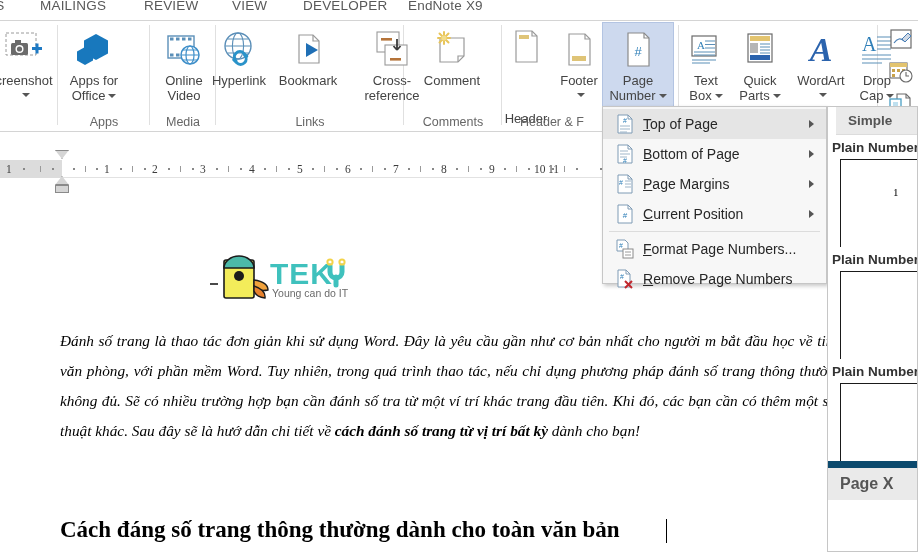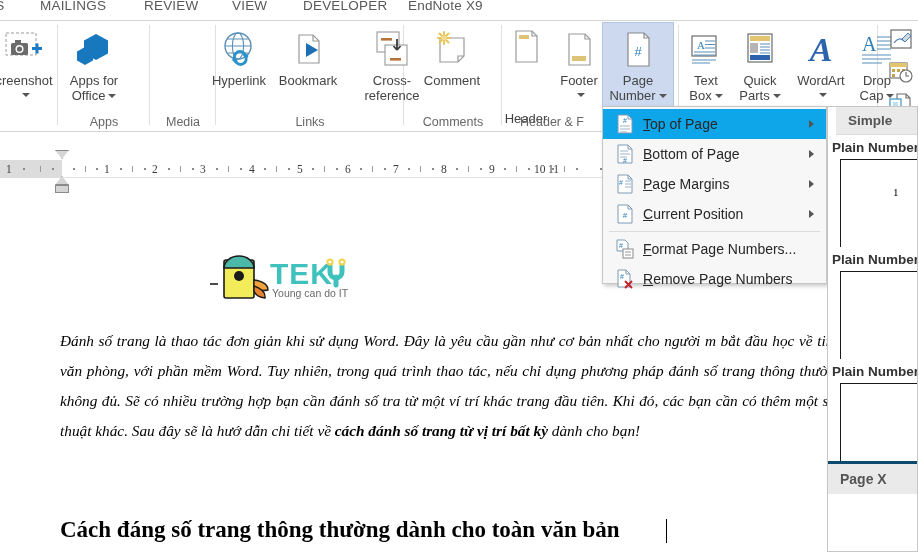--- a/index.html
+++ b/index.html
@@ -98,21 +98,21 @@
   .menu {
     position:absolute; left:602px; top:106px; width:225px; height:178px;
     background:#f7f7f7; border:1px solid #c6c6c6;
     box-shadow:2px 2px 4px rgba(0,0,0,.22);
     padding:2px 0;
   }
   .mitem {
     position:relative; height:30px; display:flex; align-items:center;
     font-size:14px; color:#262626; padding-left:8px;
   }
-  .mitem.hl { background:#0ea5e9; }
+  .mitem.hl { background:#e5e5e5; }
   .mitem .mico { width:28px; display:flex; align-items:center; justify-content:center; }
   .mitem .mtxt { margin-left:4px; }
   .mitem .mtxt u { text-decoration:underline; }
   .marrow {
     position:absolute; right:12px; top:11px; width:0; height:0;
     border-top:4px solid transparent; border-bottom:4px solid transparent;
     border-left:5px solid #555;
   }
   .msep { height:1px; margin:2px 6px; background:#dcdcdc; }
 
@@ -127,22 +127,22 @@
   }
   .g-lbl { color:#333; font-weight:bold; font-size:13.5px; padding:5px 0 4px 4px; white-space:nowrap; }
   .g-prev {
     position:relative; margin:0 0 0 12px; width:100px; height:88px;
     background:#fff; border-top:1.5px solid #1a1a1a; border-left:1.5px solid #1a1a1a;
   }
   .g-num {
     position:absolute; left:52px; top:26px; font-family:"Liberation Serif", serif;
     font-size:11px; color:#000;
   }
-  .g-foot { background:#eaeaea; color:#555; font-weight:bold; font-size:14px;
-    padding:7px 0 7px 12px; border-top:3px solid #0c4a6e; }
+  .g-foot { background:#eaeaea; color:#555; font-weight:bold; font-size:16px;
+    padding:7px 0 7px 12px; border-top:7px solid #0c4a6e; }
 </style>
 </head>
 <body>
 
 <div id="app">
 
   <div class="tabbar">
     <div class="tab" style="left:-14px"><span>ES</span></div>
     <div class="tab" style="left:40px"><span>MAILINGS</span></div>
     <div class="tab" style="left:144px"><span>REVIEW</span></div>
@@ -185,20 +185,42 @@
       <div class="icow">
         <svg width="44" height="40" viewBox="0 0 44 40">
           <polygon points="24,4 36,10.5 36,23.5 24,30 12,23.5 12,10.5" fill="#1878bd"></polygon>
           <polygon points="13,17 21,21.5 21,30.5 13,35 5,30.5 5,21.5" fill="#1878bd"></polygon>
         </svg>
       </div>
       <div class="lbl">Apps for</div>
       <div class="lbl2"><span>Office</span><i class="caret"></i></div>
     </div>
 
+    <div class="btn" style="left:152px;">
+      <div class="icow">
+        <svg width="44" height="40" viewBox="0 0 44 40">
+          <rect x="6" y="6" width="26" height="22" fill="none" stroke="#5b8fb8" stroke-width="1.4"></rect>
+          <g fill="#5b8fb8">
+              <rect x="8" y="7.5" width="3.5" height="3"></rect>
+              <rect x="14" y="7.5" width="3.5" height="3"></rect>
+              <rect x="20" y="7.5" width="3.5" height="3"></rect>
+              <rect x="26" y="7.5" width="3.5" height="3"></rect>
+          <rect x="8" y="23.5" width="3.5" height="3"></rect>
+              <rect x="14" y="23.5" width="3.5" height="3"></rect>
+              <rect x="20" y="23.5" width="3.5" height="3"></rect>
+              <rect x="26" y="23.5" width="3.5" height="3"></rect>
+            </g>
+          <circle cx="28" cy="25" r="9" fill="#fff" stroke="#3f8fc9" stroke-width="1.5"></circle>
+          <ellipse cx="28" cy="25" rx="4" ry="9" fill="none" stroke="#3f8fc9" stroke-width="1.2"></ellipse>
+          <path d="M19.2 25 h17.6 M20.5 20 h15 M20.5 30 h15" stroke="#3f8fc9" stroke-width="1.2" fill="none"></path>
+        </svg>
+      </div>
+      <div class="lbl">Online</div>
+      <div class="lbl2">Video</div>
+    </div>
 
     <div class="btn" style="left:204px;width:70px;">
       <div class="icow">
         <svg width="46" height="42" viewBox="0 0 46 42">
           <circle cx="22" cy="17" r="13" fill="none" stroke="#5b8fb8" stroke-width="1.4"></circle>
           <ellipse cx="22" cy="17" rx="5.6" ry="13" fill="none" stroke="#5b8fb8" stroke-width="1.1"></ellipse>
           <path d="M9.3 17 h25.4 M11.5 10 h21 M11.5 24 h21" stroke="#5b8fb8" stroke-width="1.1" fill="none"></path>
           <path d="M20 32 a5.5 5.5 0 0 1 7.8 -7.8 l3 3" stroke="#2a93c9" stroke-width="3" fill="none" stroke-linecap="round"></path>
           <path d="M28.5 26 a5.5 5.5 0 0 1 -7.8 7.8 l-3 -3" stroke="#2a93c9" stroke-width="3" fill="none" stroke-linecap="round"></path>
         </svg>

